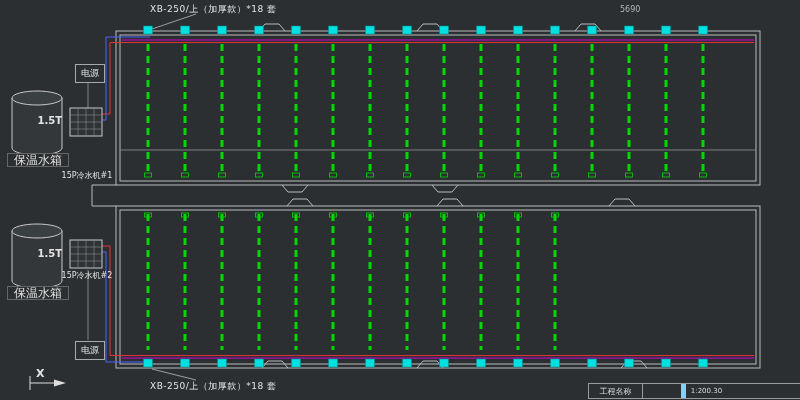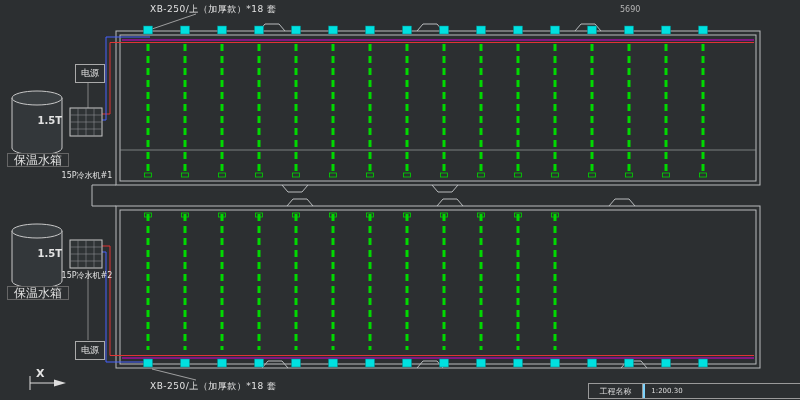--- a/index.html
+++ b/index.html
@@ -19,21 +19,21 @@
   .box-label{border:1px solid #aaa;text-align:center;font-size:9px;line-height:17px;height:17px;width:28px;}
   .cap{width:50px;text-align:right;font-size:10px;font-weight:bold;}
   .tank-label{width:60px;text-align:center;font-size:12px;border:1px solid #666;background:#2c2f31;line-height:12px;}
   .chiller-label{width:62px;text-align:center;font-size:8px;white-space:nowrap;}
   .xaxis{font-size:11px;font-weight:bold;}
   .titleblock{position:absolute;left:588px;top:383px;width:248px;height:16px;display:flex;
               border:1px solid #9a9a9a;font-size:8px;color:#ddd;box-sizing:border-box;}
   .tb-cell{display:flex;align-items:center;justify-content:center;box-sizing:border-box;white-space:nowrap;}
   .tb-1{width:54px;border-right:1px solid #9a9a9a;}
   .tb-2{flex:1;}
-  .tb-3{width:46px;border-left:2px solid #7dd3fc;font-size:7px;}
+  .tb-3{width:46px;border-left:5px solid #7dd3fc;font-size:7px;margin-left:38px;}
 </style>
 </head>
 <body>
 
 <div class="canvas">
 
   <svg id="plan-svg" width="800" height="400" viewBox="0 0 800 400">
 
     <rect class="wall" x="116" y="31" width="644" height="154"></rect>
     <rect class="wall" x="120" y="35" width="636" height="146"></rect>

